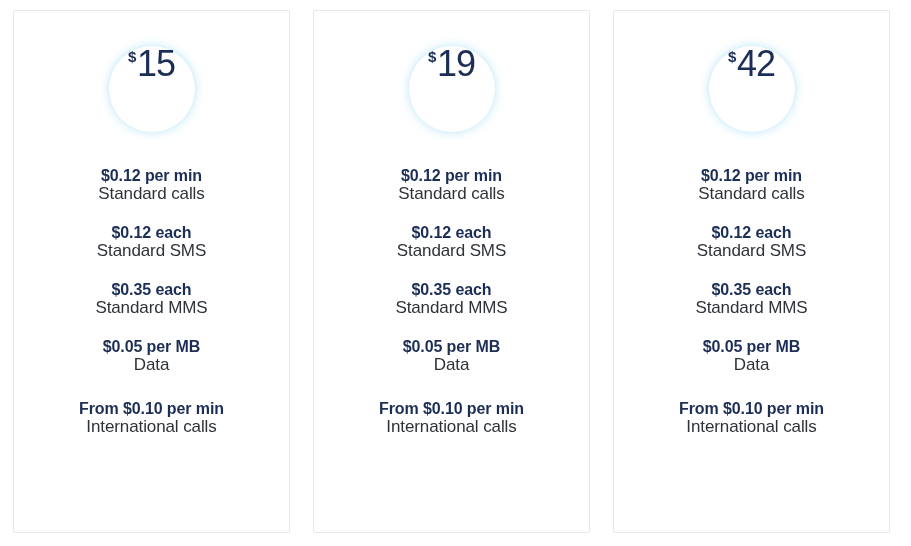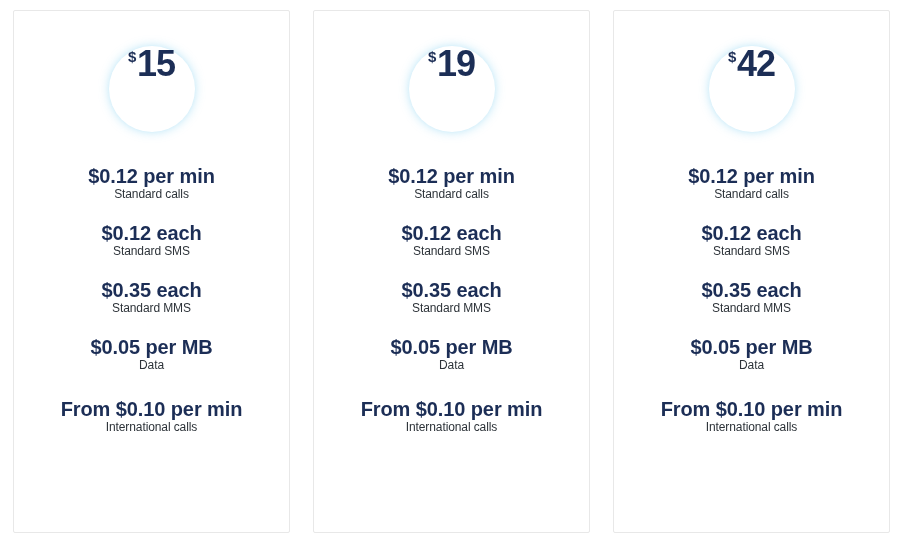--- a/index.html
+++ b/index.html
@@ -84,49 +84,49 @@
     font-weight: 700;
     color: #1c2e56;
     line-height: 1;
     position: relative;
     top: -14px;
     margin-right: 1px;
     letter-spacing: -0.3px;
   }
   .price-amount {
     font-size: 36px;
-    font-weight: 700;
+    font-weight: 400;
     color: #1c2e56;
     line-height: 1;
     letter-spacing: -1px;
   }
 
   
   .features {
     display: flex;
     flex-direction: column;
     align-items: center;
     width: 100%;
   }
   .feature {
     text-align: center;
     margin-bottom: 21px;
   }
   .feature:last-child {
     margin-bottom: 0;
   }
   .feature-price {
-    font-size: 20px;
+    font-size: 16px;
     font-weight: 700;
     color: #1c2e56;
     line-height: 18px;
     letter-spacing: -0.1px;
   }
   .feature-label {
-    font-size: 12px;
+    font-size: 17px;
     font-weight: 400;
     color: #2d3339;
     line-height: 18px;
     letter-spacing: -0.1px;
   }
   .feature.intl {
     margin-top: 5px;
   }
 </style>
 </head>

